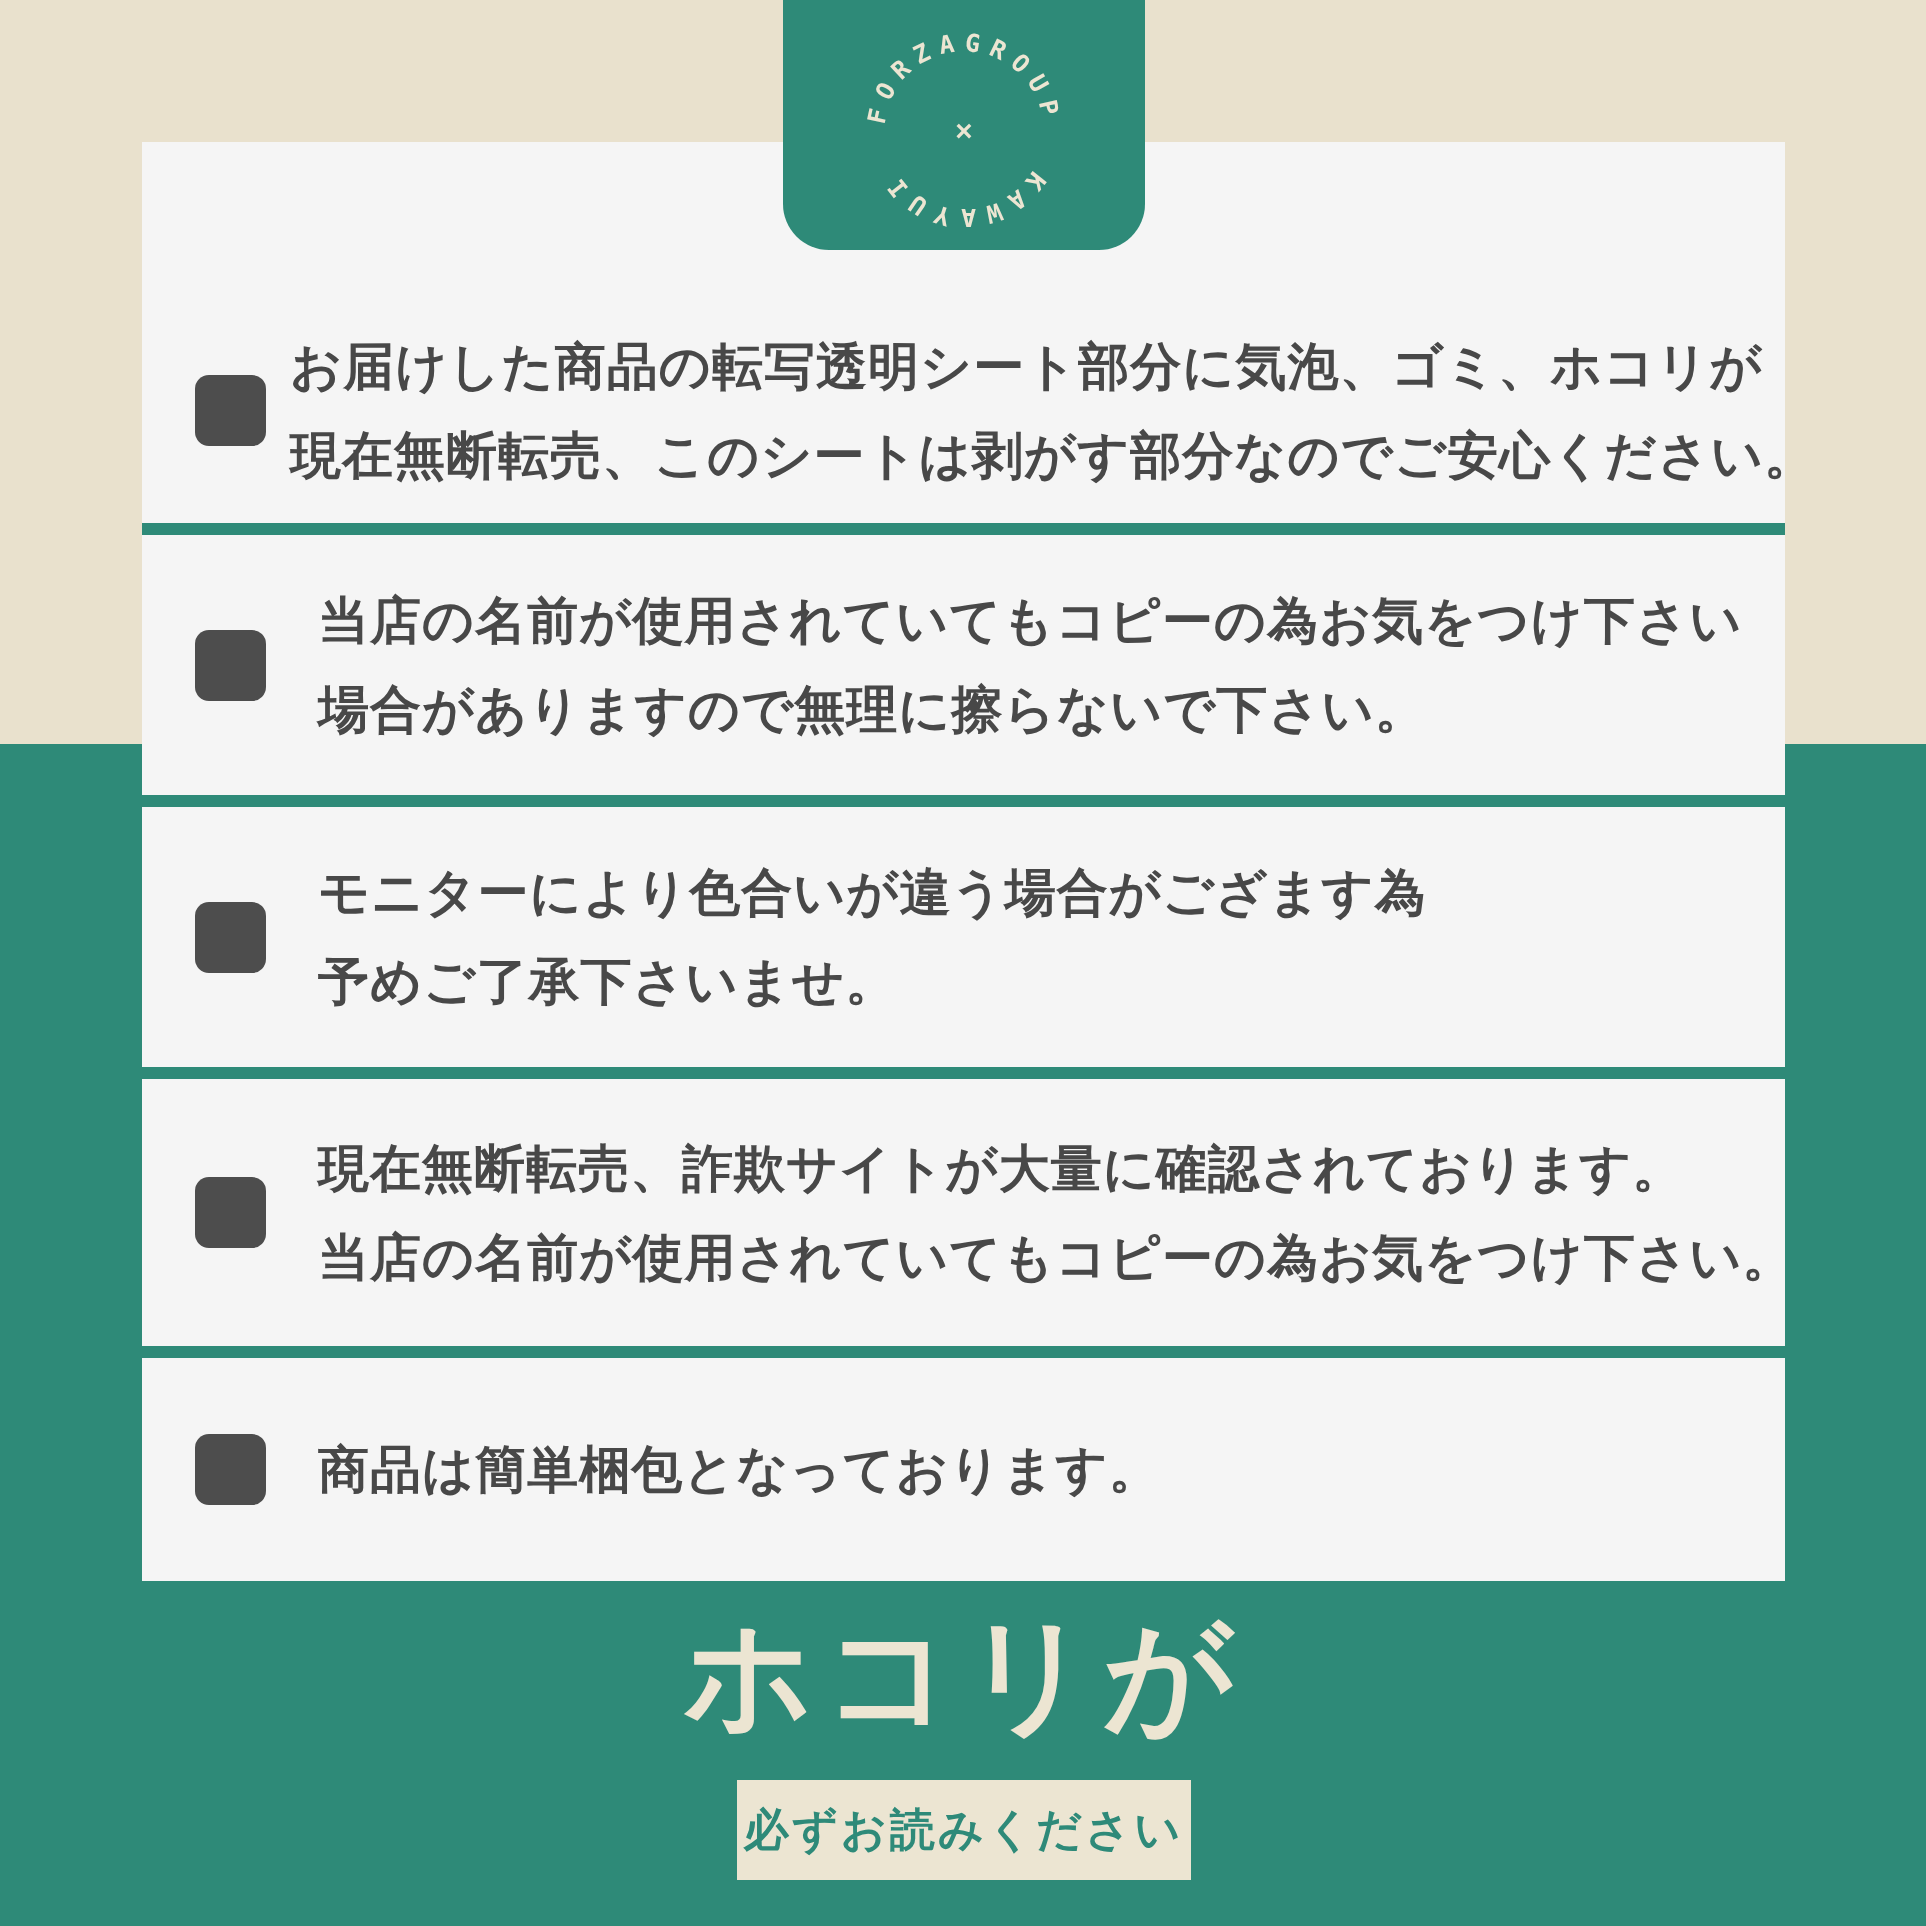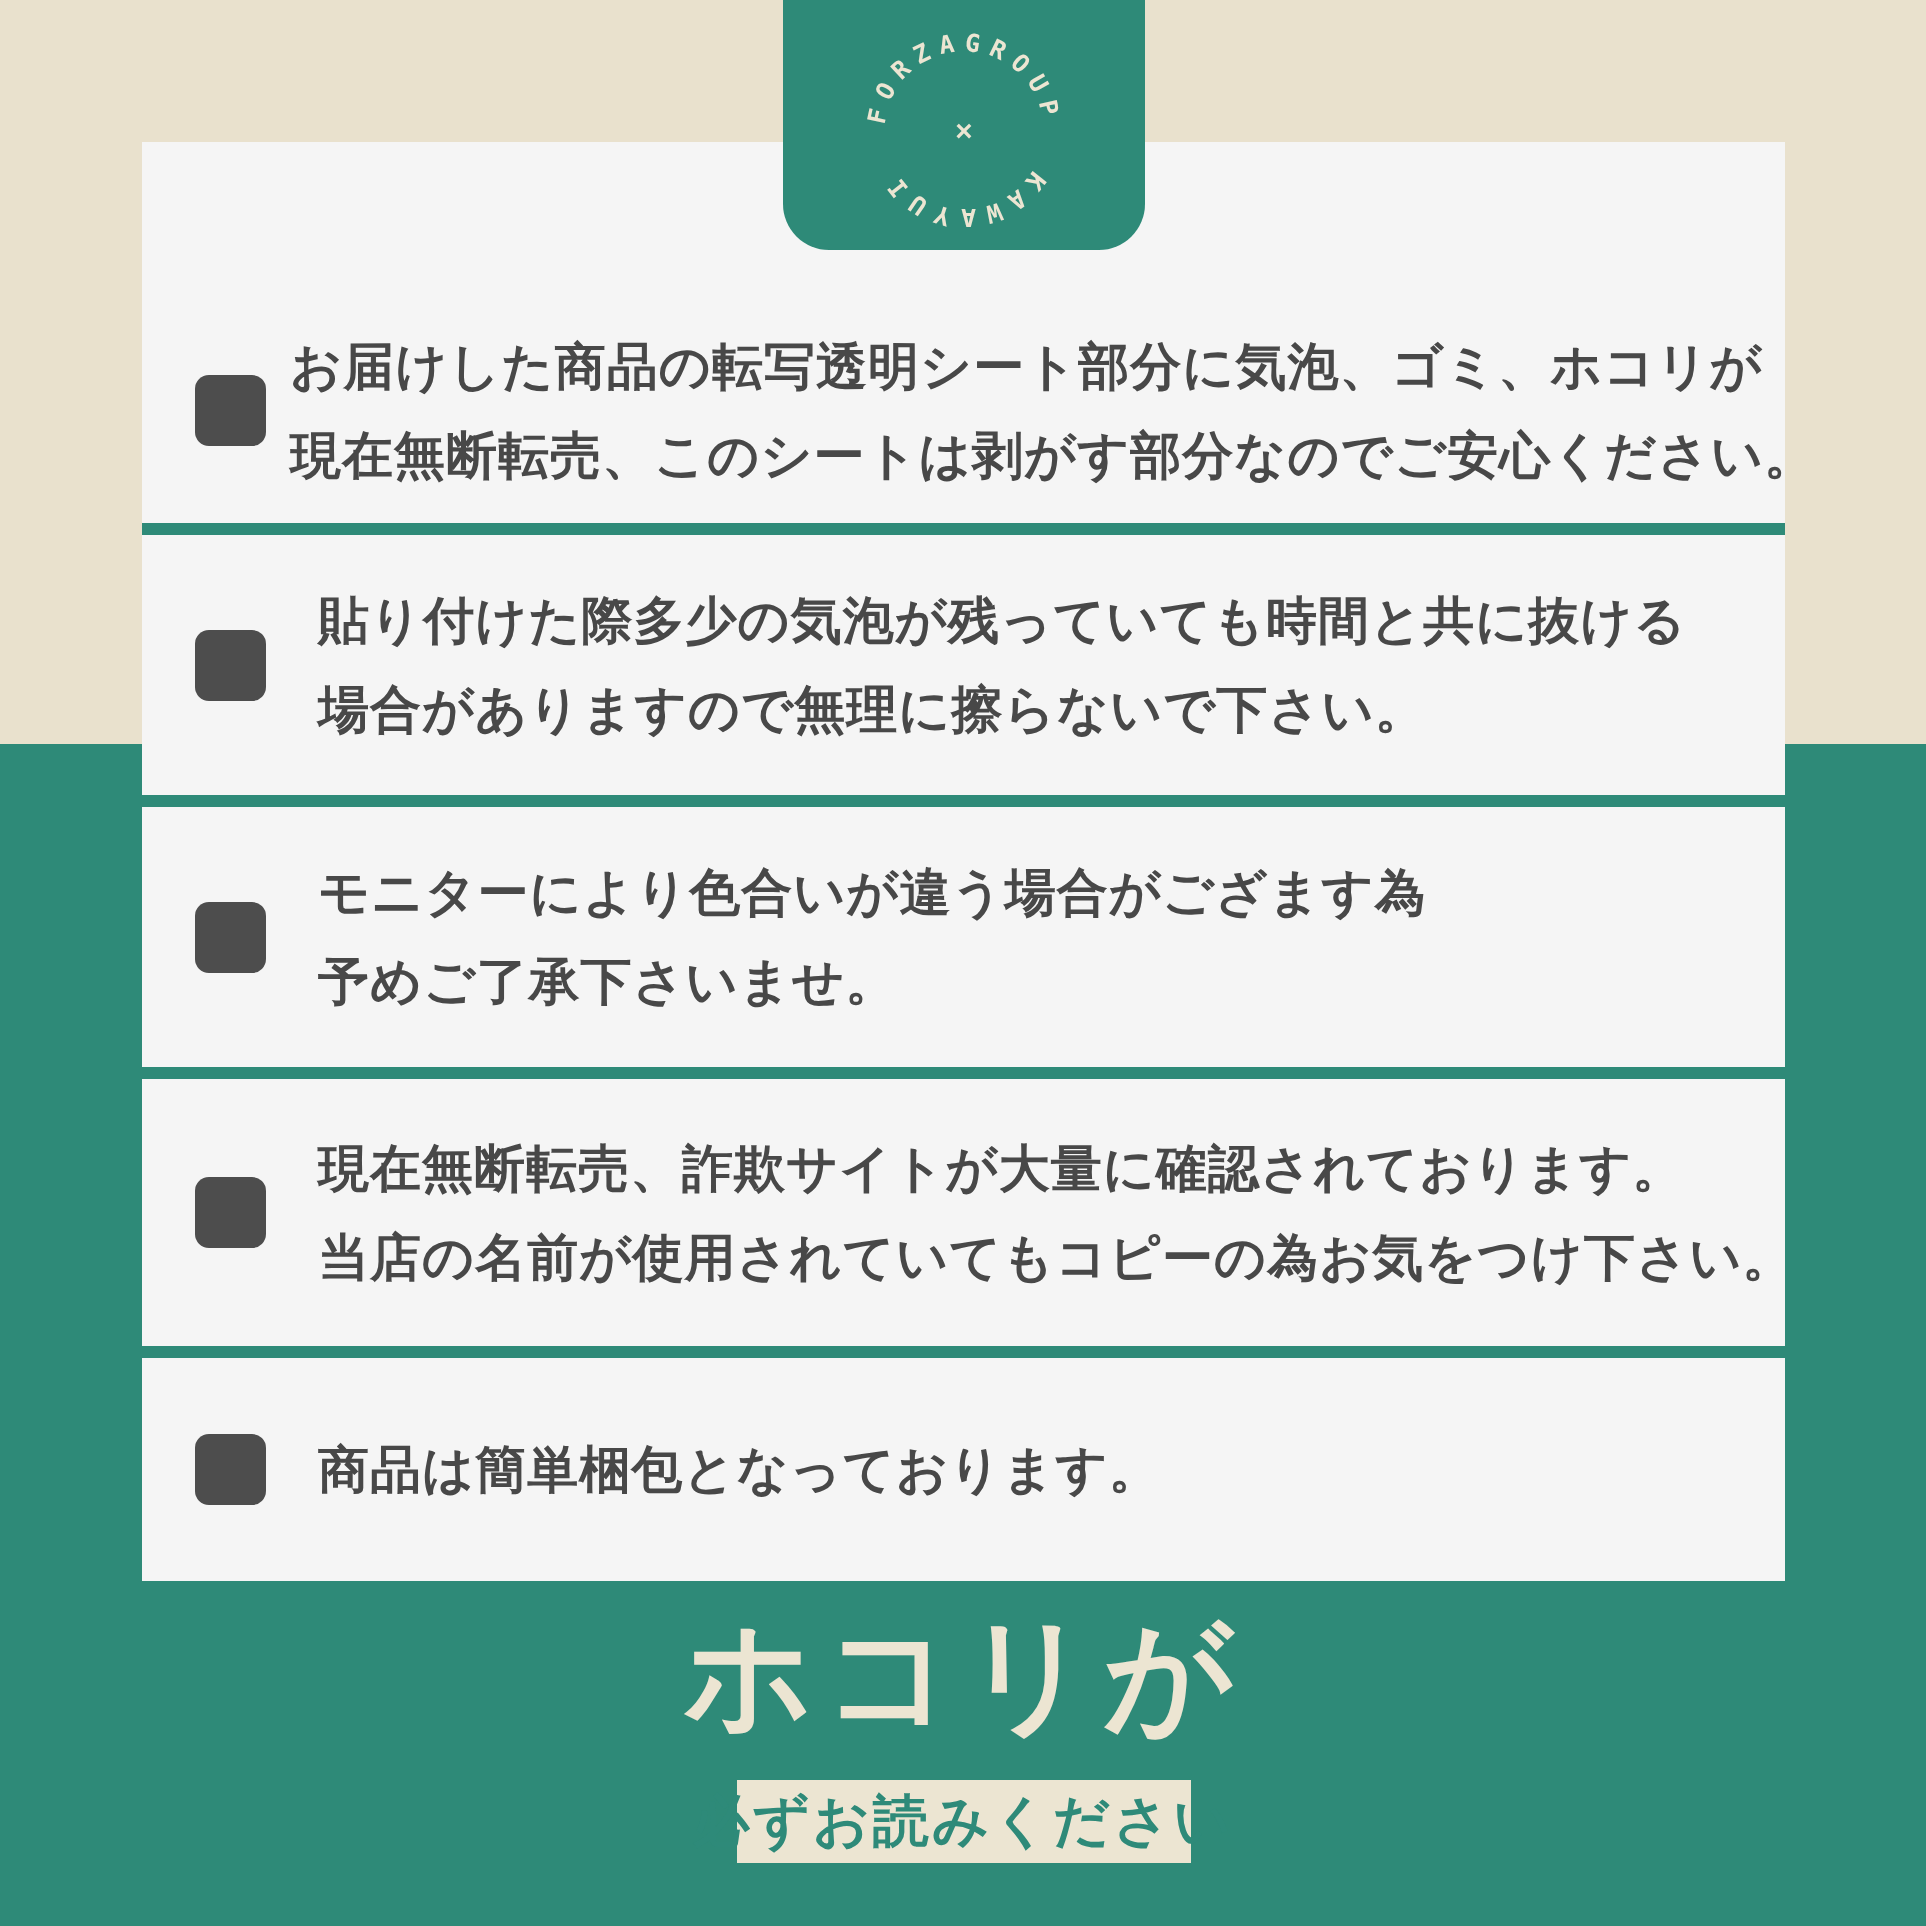--- a/index.html
+++ b/index.html
@@ -94,24 +94,24 @@
     font-size: 127px;
     font-weight: 900;
     letter-spacing: 10px;
     line-height: 139px;
     white-space: nowrap;
   }
   .footer-badge {
     position: absolute;
     left: 50%; top: 1780px;
     transform: translateX(-50%);
-    width: 454px; height: 83px;
+    width: 454px; height: 100px;
     background: #ece5d2;
     color: #2e8a79;
-    font-size: 56px;
+    font-size: 45px;
     font-weight: 900;
     letter-spacing: 3px;
     display: flex;
     align-items: center;
     justify-content: center;
     white-space: nowrap;
     text-align: right;
   }
 </style>
 </head>
@@ -130,21 +130,21 @@
         <div>お届けした商品の転写透明シート部分に気泡、ゴミ、ホコリが</div>
         <div>現在無断転売、このシートは剥がす部分なのでご安心ください。</div>
       </div>
     </section>
 
     <div class="divider"></div>
 
     <section class="notice notice-2">
       <span class="checkbox"></span>
       <div class="lines">
-        <div>貼り付けた際多少の気泡が残っていても時間と共に抜ける</div>
+        <div>当店の名前が使用されていてもコピーの為お気をつけ下さい</div>
         <div>場合がありますので無理に擦らないで下さい。</div>
       </div>
     </section>
 
     <div class="divider"></div>
 
     <section class="notice notice-3">
       <span class="checkbox"></span>
       <div class="lines">
         <div>モニターにより色合いが違う場合がござます為</div>

